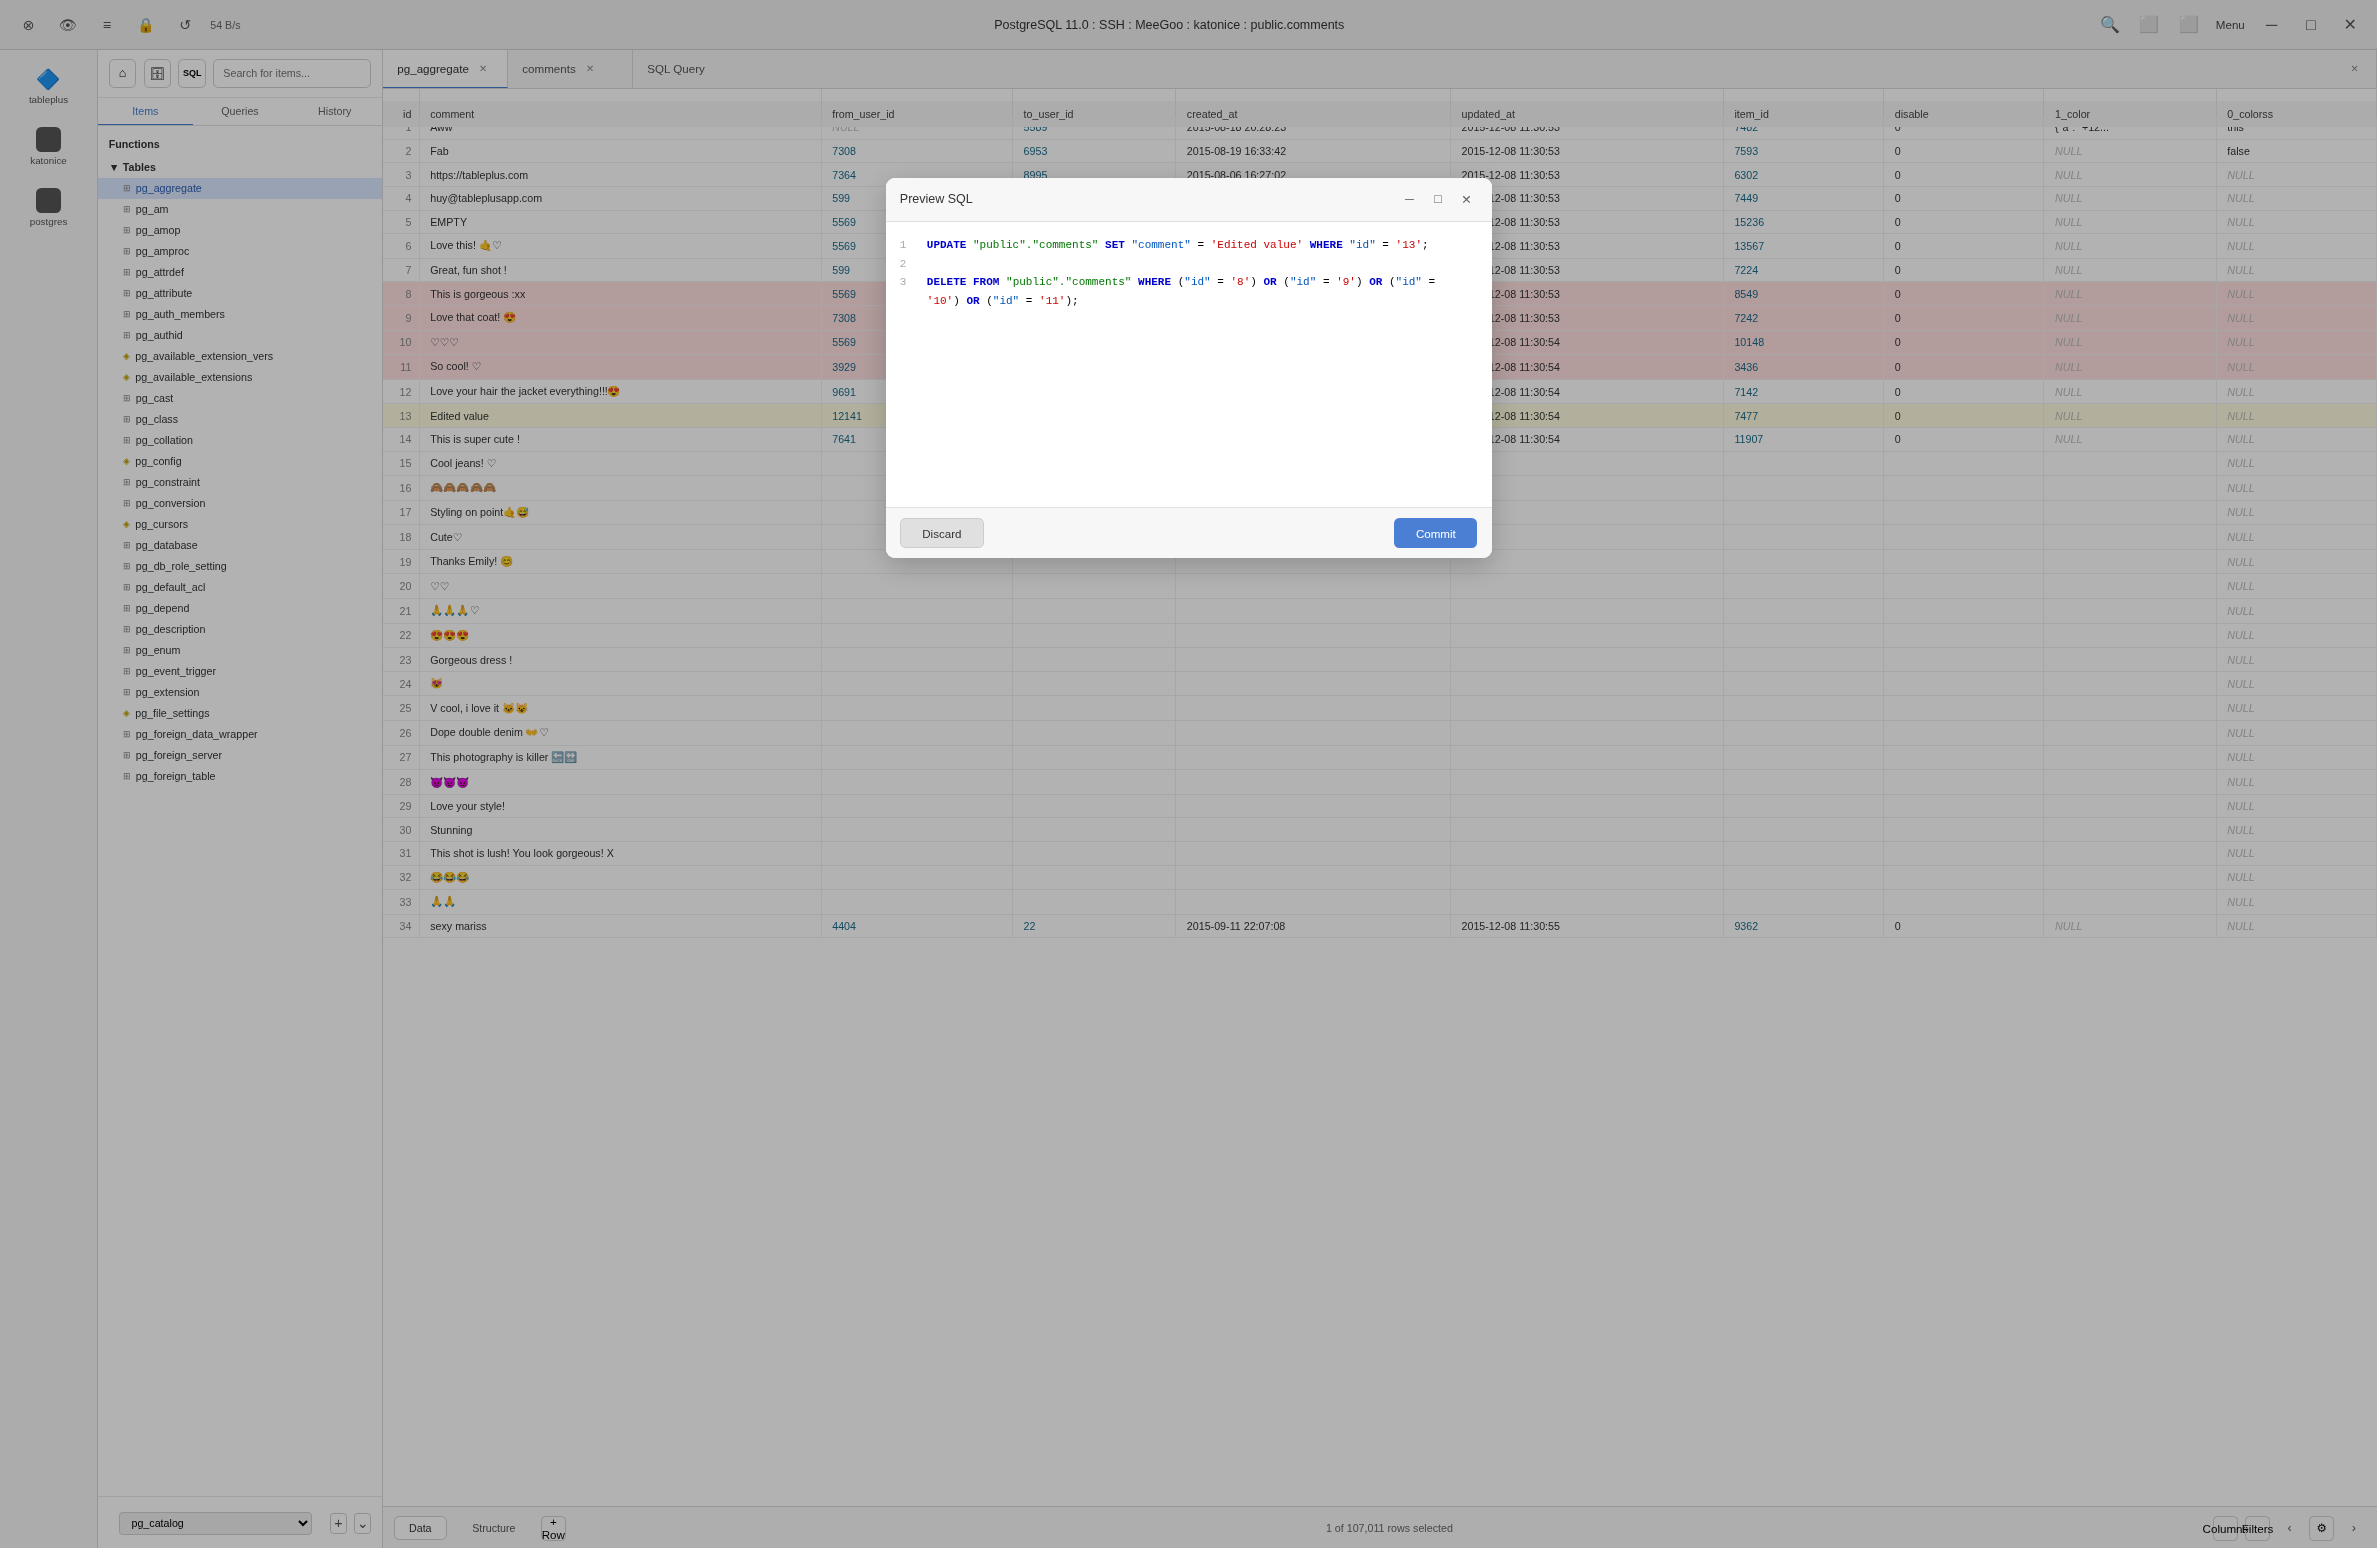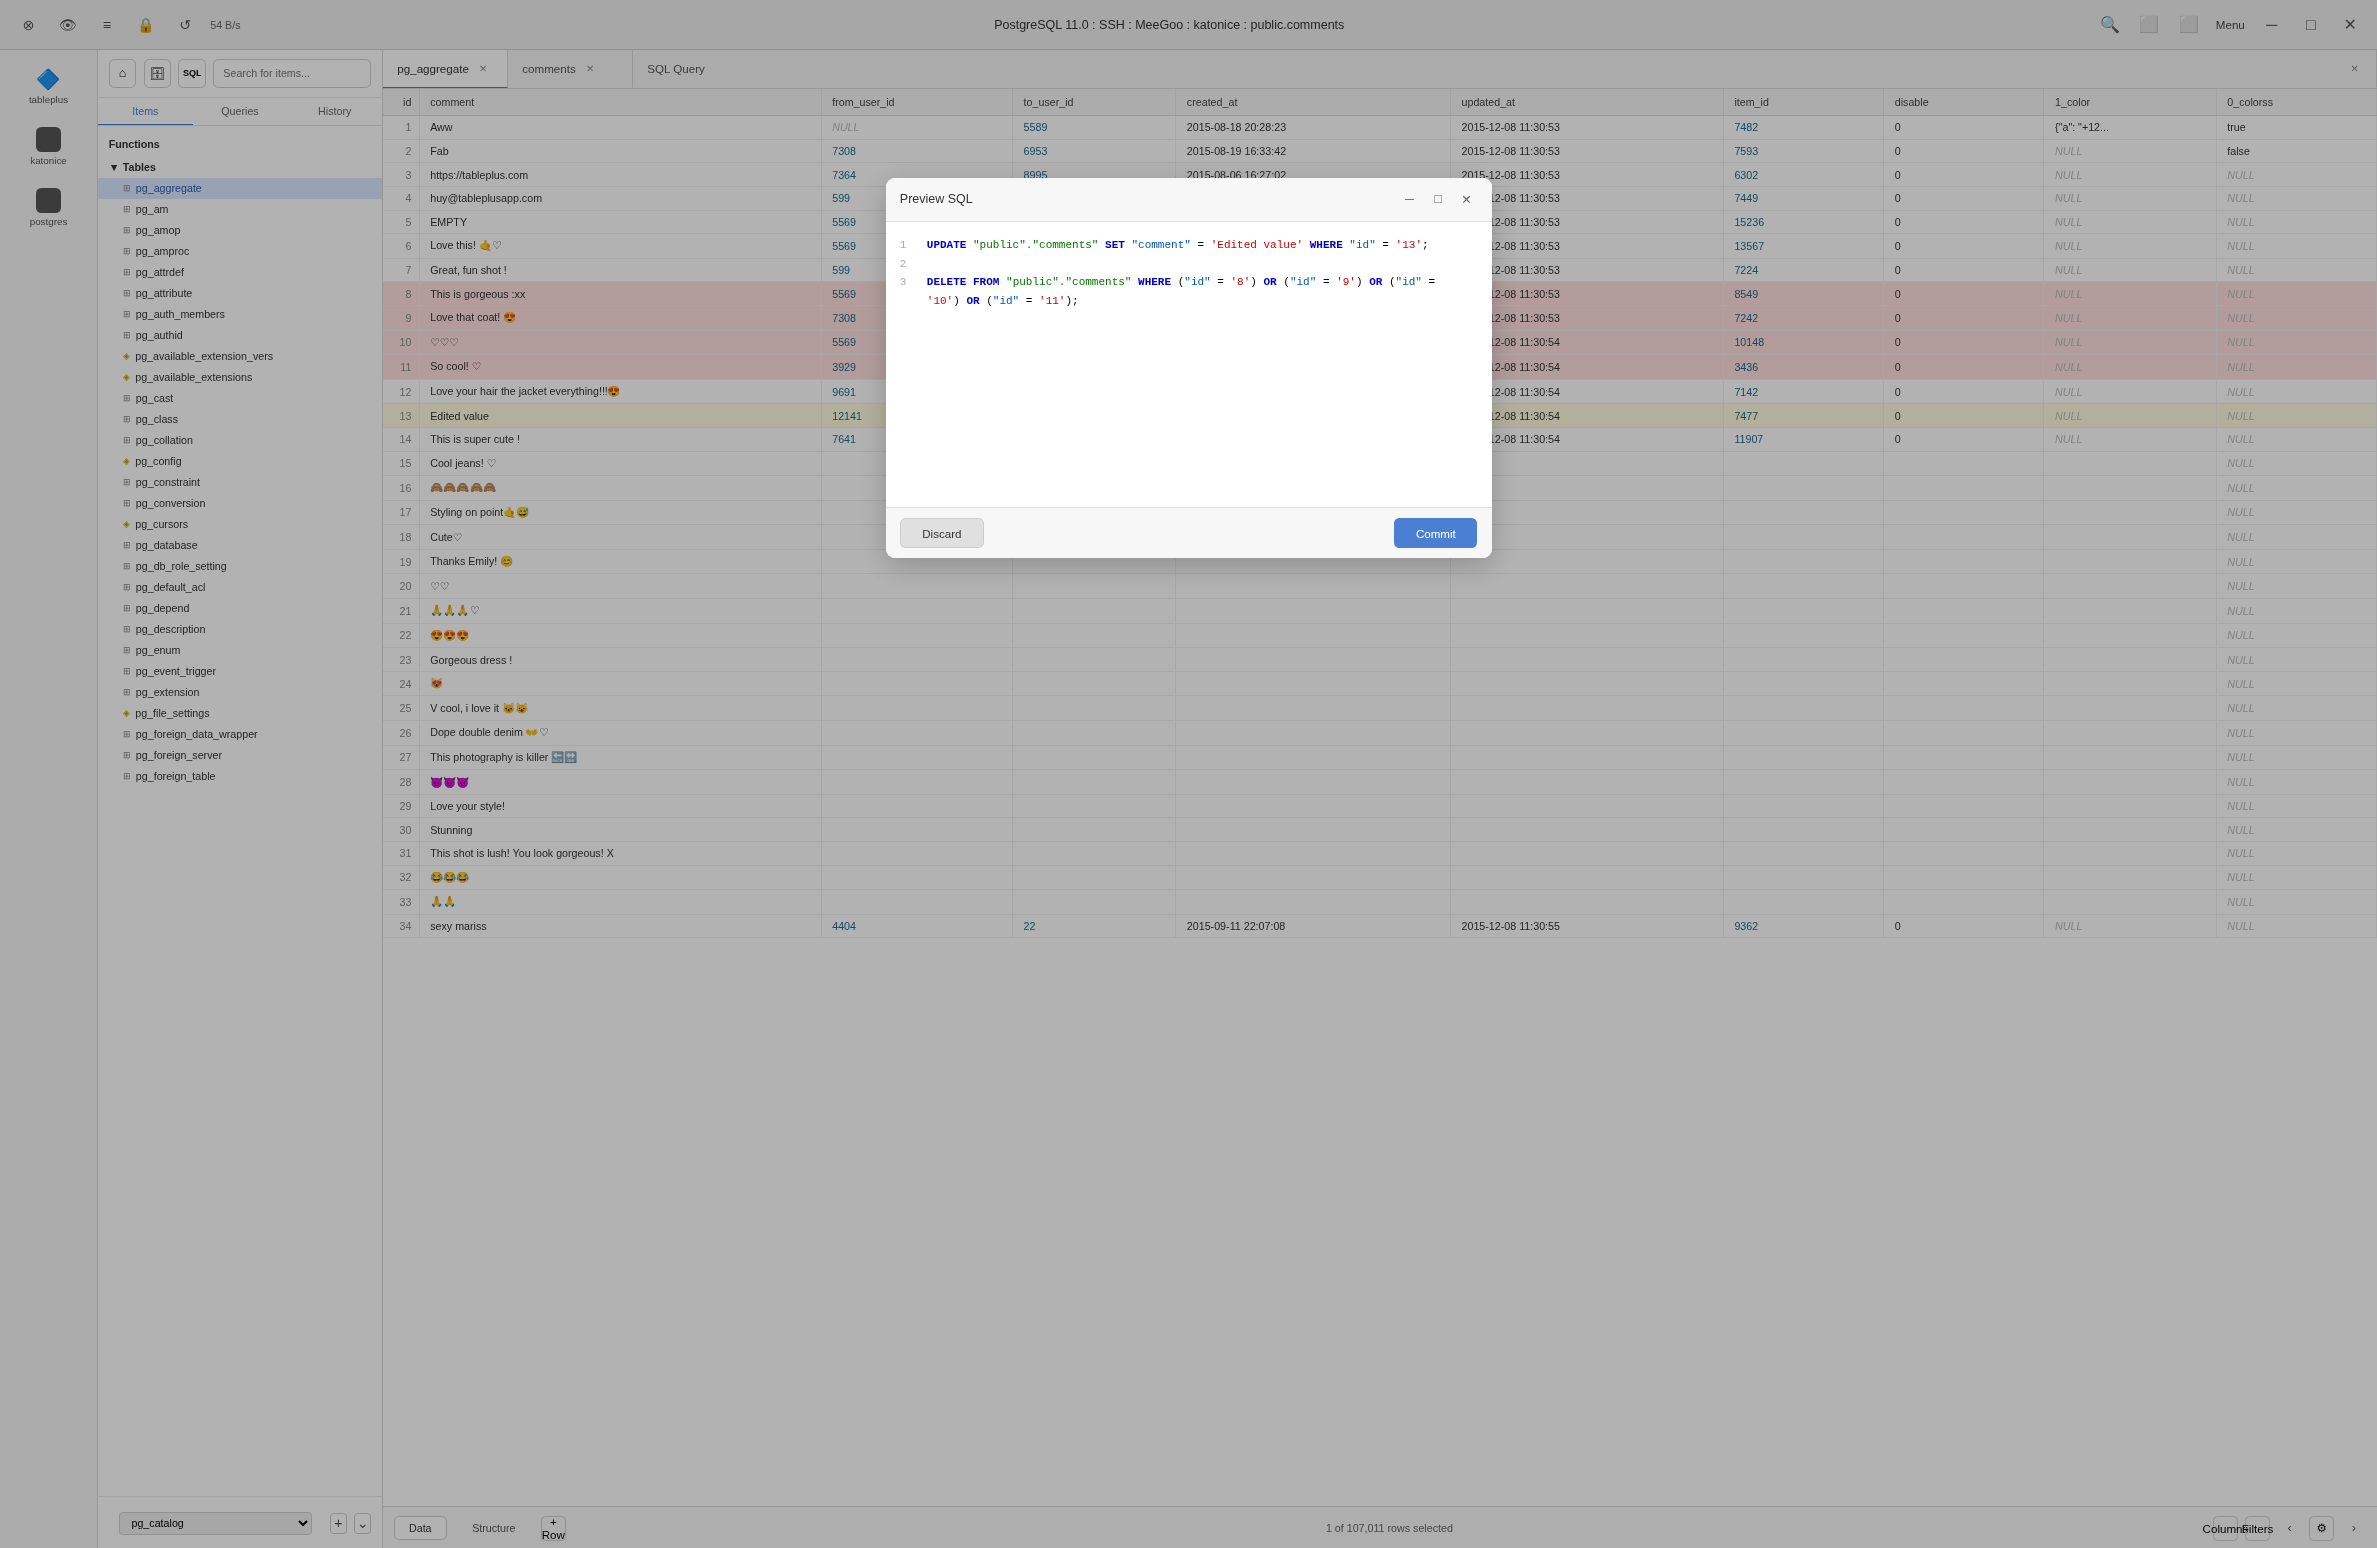--- a/index.html
+++ b/index.html
@@ -47,21 +47,21 @@
     
     .tab-bar { display: flex; background: #f5f5f5; border-bottom: 0.9px solid #d8d8d8; height: 39px; align-items: stretch; }
     .tab { display: flex; align-items: center; padding: 0 14.3px; gap: 7.1px; font-size: 11.6px; color: #555; cursor: pointer; border-right: 0.9px solid #d8d8d8; border-bottom: 1.8px solid transparent; min-width: 125px; }
     .tab.active { background: #fff; border-bottom-color: #4a7fd4; color: #333; }
     .tab-close { width: 14.3px; height: 14.3px; border-radius: 50%; display: flex; align-items: center; justify-content: center; font-size: 9.8px; color: #888; }
     .sql-tab { flex: 1; display: flex; align-items: center; justify-content: space-between; padding: 0 14.3px; }
 
     
     .table-container { flex: 1; overflow: auto; position: relative; }
     table { border-collapse: collapse; width: 100%; font-size: 10.7px; }
-    thead tr { background: #f7f7f7; position: sticky; top: 0; z-index: 5; }
+    thead tr { background: #f7f7f7; position: sticky; top: 12px; z-index: 5; }
     th { padding: 7.1px 10.7px; border-bottom: 0.9px solid #d8d8d8; border-right: 0.9px solid #e8e8e8; text-align: left; font-weight: 500; color: #444; white-space: nowrap; min-width: 71px; }
     th:first-child { min-width: 36px; width: 36px; text-align: right; padding-right: 7.1px; }
     td { padding: 5.3px 10.7px; border-bottom: 0.9px solid #f0f0f0; border-right: 0.9px solid #f0f0f0; white-space: nowrap; color: #333; max-width: 178px; overflow: hidden; text-overflow: ellipsis; }
     td:first-child { text-align: right; color: #888; padding-right: 7.1px; }
     tr.deleted td { background: #ffe0e0; }
     tr.edited td { background: #fffde0; }
     td.null { color: #bbb; font-style: italic; }
     td.number { color: #1a6b8a; }
 
     
@@ -322,21 +322,21 @@
         <tr>
               <td>1</td>
               <td>Aww</td>
               <td class="null">NULL</td>
               <td class="number">5589</td>
               <td>2015-08-18 20:28:23</td>
               <td>2015-12-08 11:30:53</td>
               <td class="number">7482</td>
               <td>0</td>
               <td>{"a": "+12...</td>
-              <td>true</td>
+              <td>this</td>
             </tr>
             <tr>
               <td>2</td>
               <td>Fab</td>
               <td class="number">7308</td>
               <td class="number">6953</td>
               <td>2015-08-19 16:33:42</td>
               <td>2015-12-08 11:30:53</td>
               <td class="number">7593</td>
               <td>0</td>

